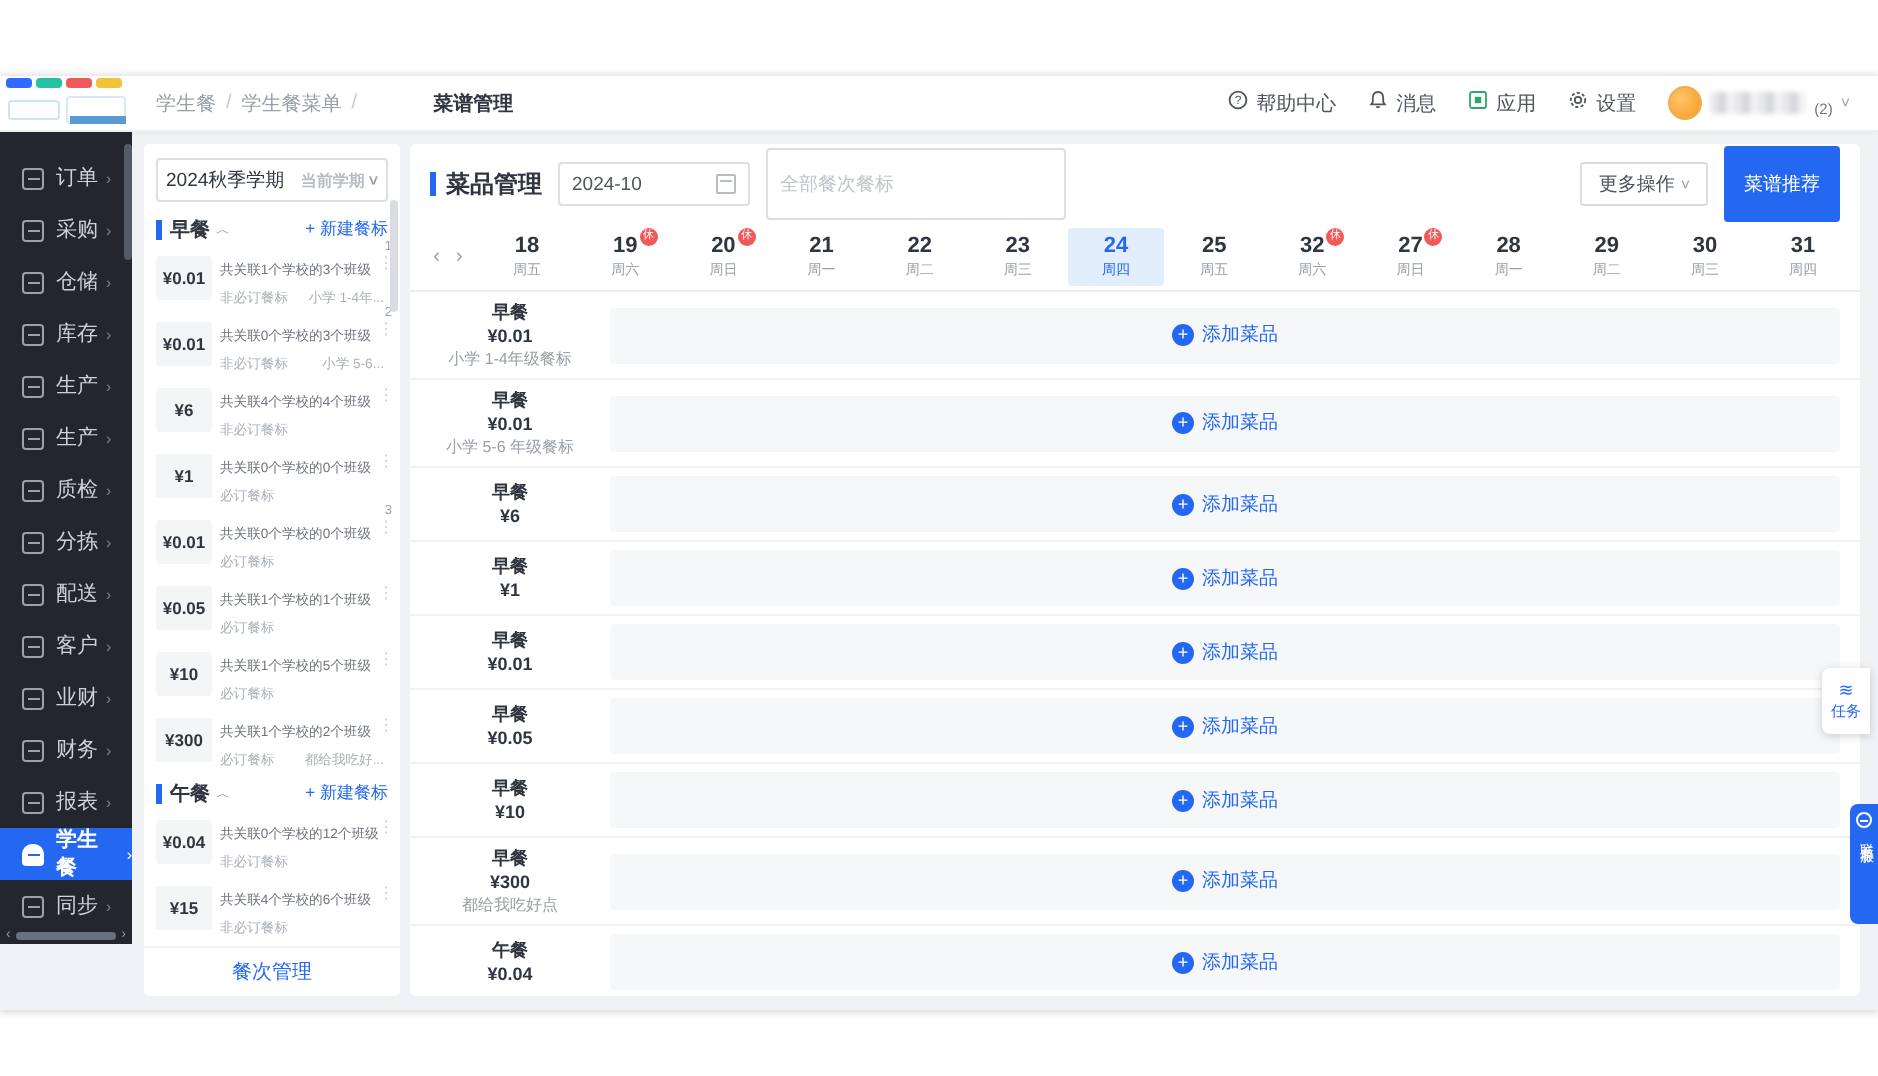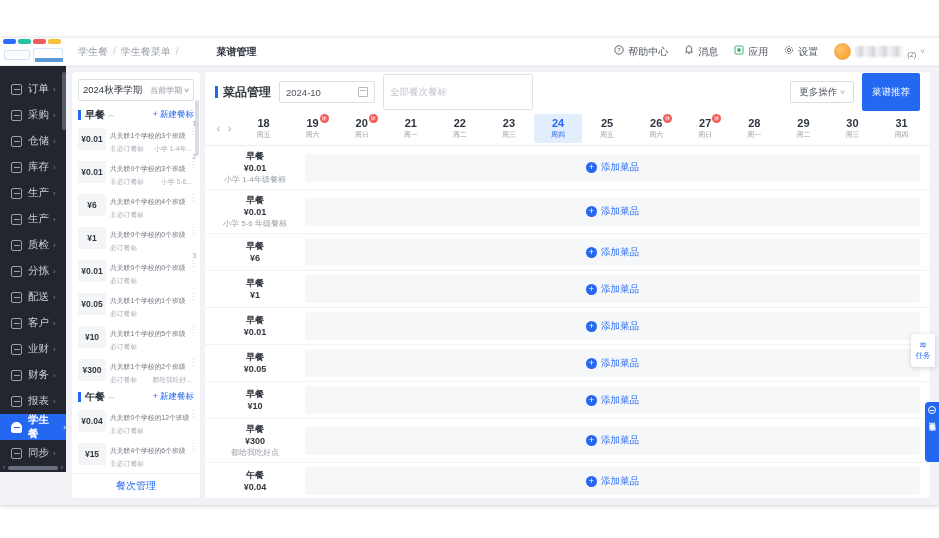--- a/index.html
+++ b/index.html
@@ -540,21 +540,21 @@
         <div class="day">
           <span class="day-num">
             <span>25</span>
             
           </span>
           <span class="day-week">周五</span>
         </div>
 
         <div class="day">
           <span class="day-num">
-            <span>26</span>
+            <span>32</span>
             <span class="rest-badge">休</span>
           </span>
           <span class="day-week">周六</span>
         </div>
 
         <div class="day">
           <span class="day-num">
             <span>27</span>
             <span class="rest-badge">休</span>
           </span>

